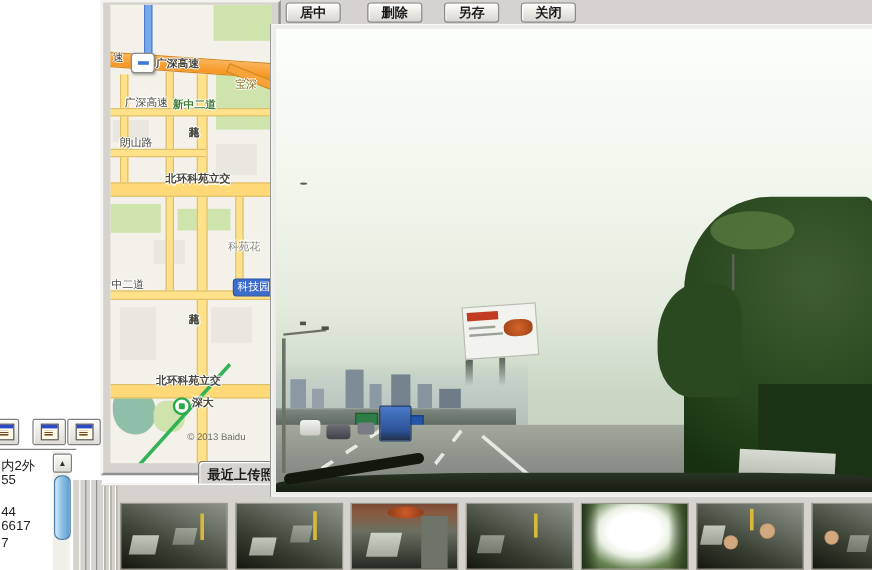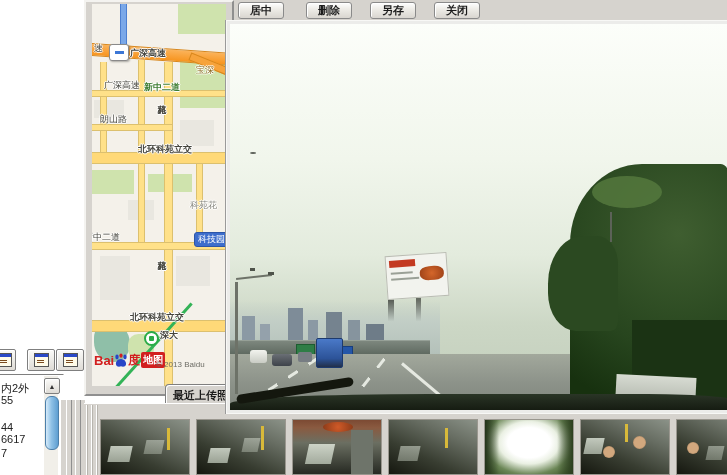--- a/index.html
+++ b/index.html
@@ -104,31 +104,20 @@
       <span class="maplabel vert" style="left:64px;top:94px;">科苑北路</span>
       <span class="maplabel" style="left:46px;top:141px;font-weight:bold;">北环科苑立交</span>
       <span class="maplabel" style="left:98px;top:197px;color:#84847c;">科苑花</span>
       <span class="maplabel" style="left:-8px;top:229px;">新中二道</span>
       <span class="maplabel vert" style="left:64px;top:250px;">科苑北路</span>
       <span class="maplabel" style="left:38px;top:309px;font-weight:bold;">北环科苑立交</span>
       <span class="maplabel" style="left:68px;top:327px;font-weight:bold;">深大</span>
 
       <div style="position:absolute;left:102px;top:228px;width:38px;height:13px;background:#3d6dcc;border:1px solid #2c55a8;border-radius:3px;color:#fff;font-size:9px;display:flex;align-items:center;padding-left:3px;overflow:hidden;">科技园</div>
 
-      <div style="position:absolute;left:2px;top:346px;height:20px;display:flex;align-items:center;">
-        <span style="font-size:13px;font-weight:bold;color:#d21f1f;">Bai</span>
-        <svg width="14" height="15" viewBox="0 0 14 15">
-          <ellipse cx="3" cy="4" rx="1.7" ry="2.4" fill="#2745c8"></ellipse>
-          <ellipse cx="11" cy="4" rx="1.7" ry="2.4" fill="#2745c8"></ellipse>
-          <ellipse cx="7" cy="2.6" rx="1.6" ry="2.2" fill="#d21f1f"></ellipse>
-          <path d="M7 6 C10.5 6 12.5 9 12 11.5 C11.5 14 8.5 14 7 13.2 C5.5 14 2.5 14 2 11.5 C1.5 9 3.5 6 7 6 Z" fill="#2745c8"></path>
-        </svg>
-        <span style="font-size:12px;font-weight:bold;color:#d21f1f;">度</span>
-        <span style="font-size:10px;font-weight:bold;color:#fff;background:#d21f1f;padding:1px 2px;margin-left:1px;border-radius:2px;">地图</span>
-      </div>
       <span style="position:absolute;left:64px;top:356px;font-size:8px;color:#6d6d66;">© 2013 Baidu</span>
     </div>
   </div>
 
   <div class="a sqbtn" style="left:-8px;top:349px;width:22px;height:20px;">
     <span class="icon-form">
         <span class="bar"></span>
         <span class="mark"></span>
       </span>
   </div>

